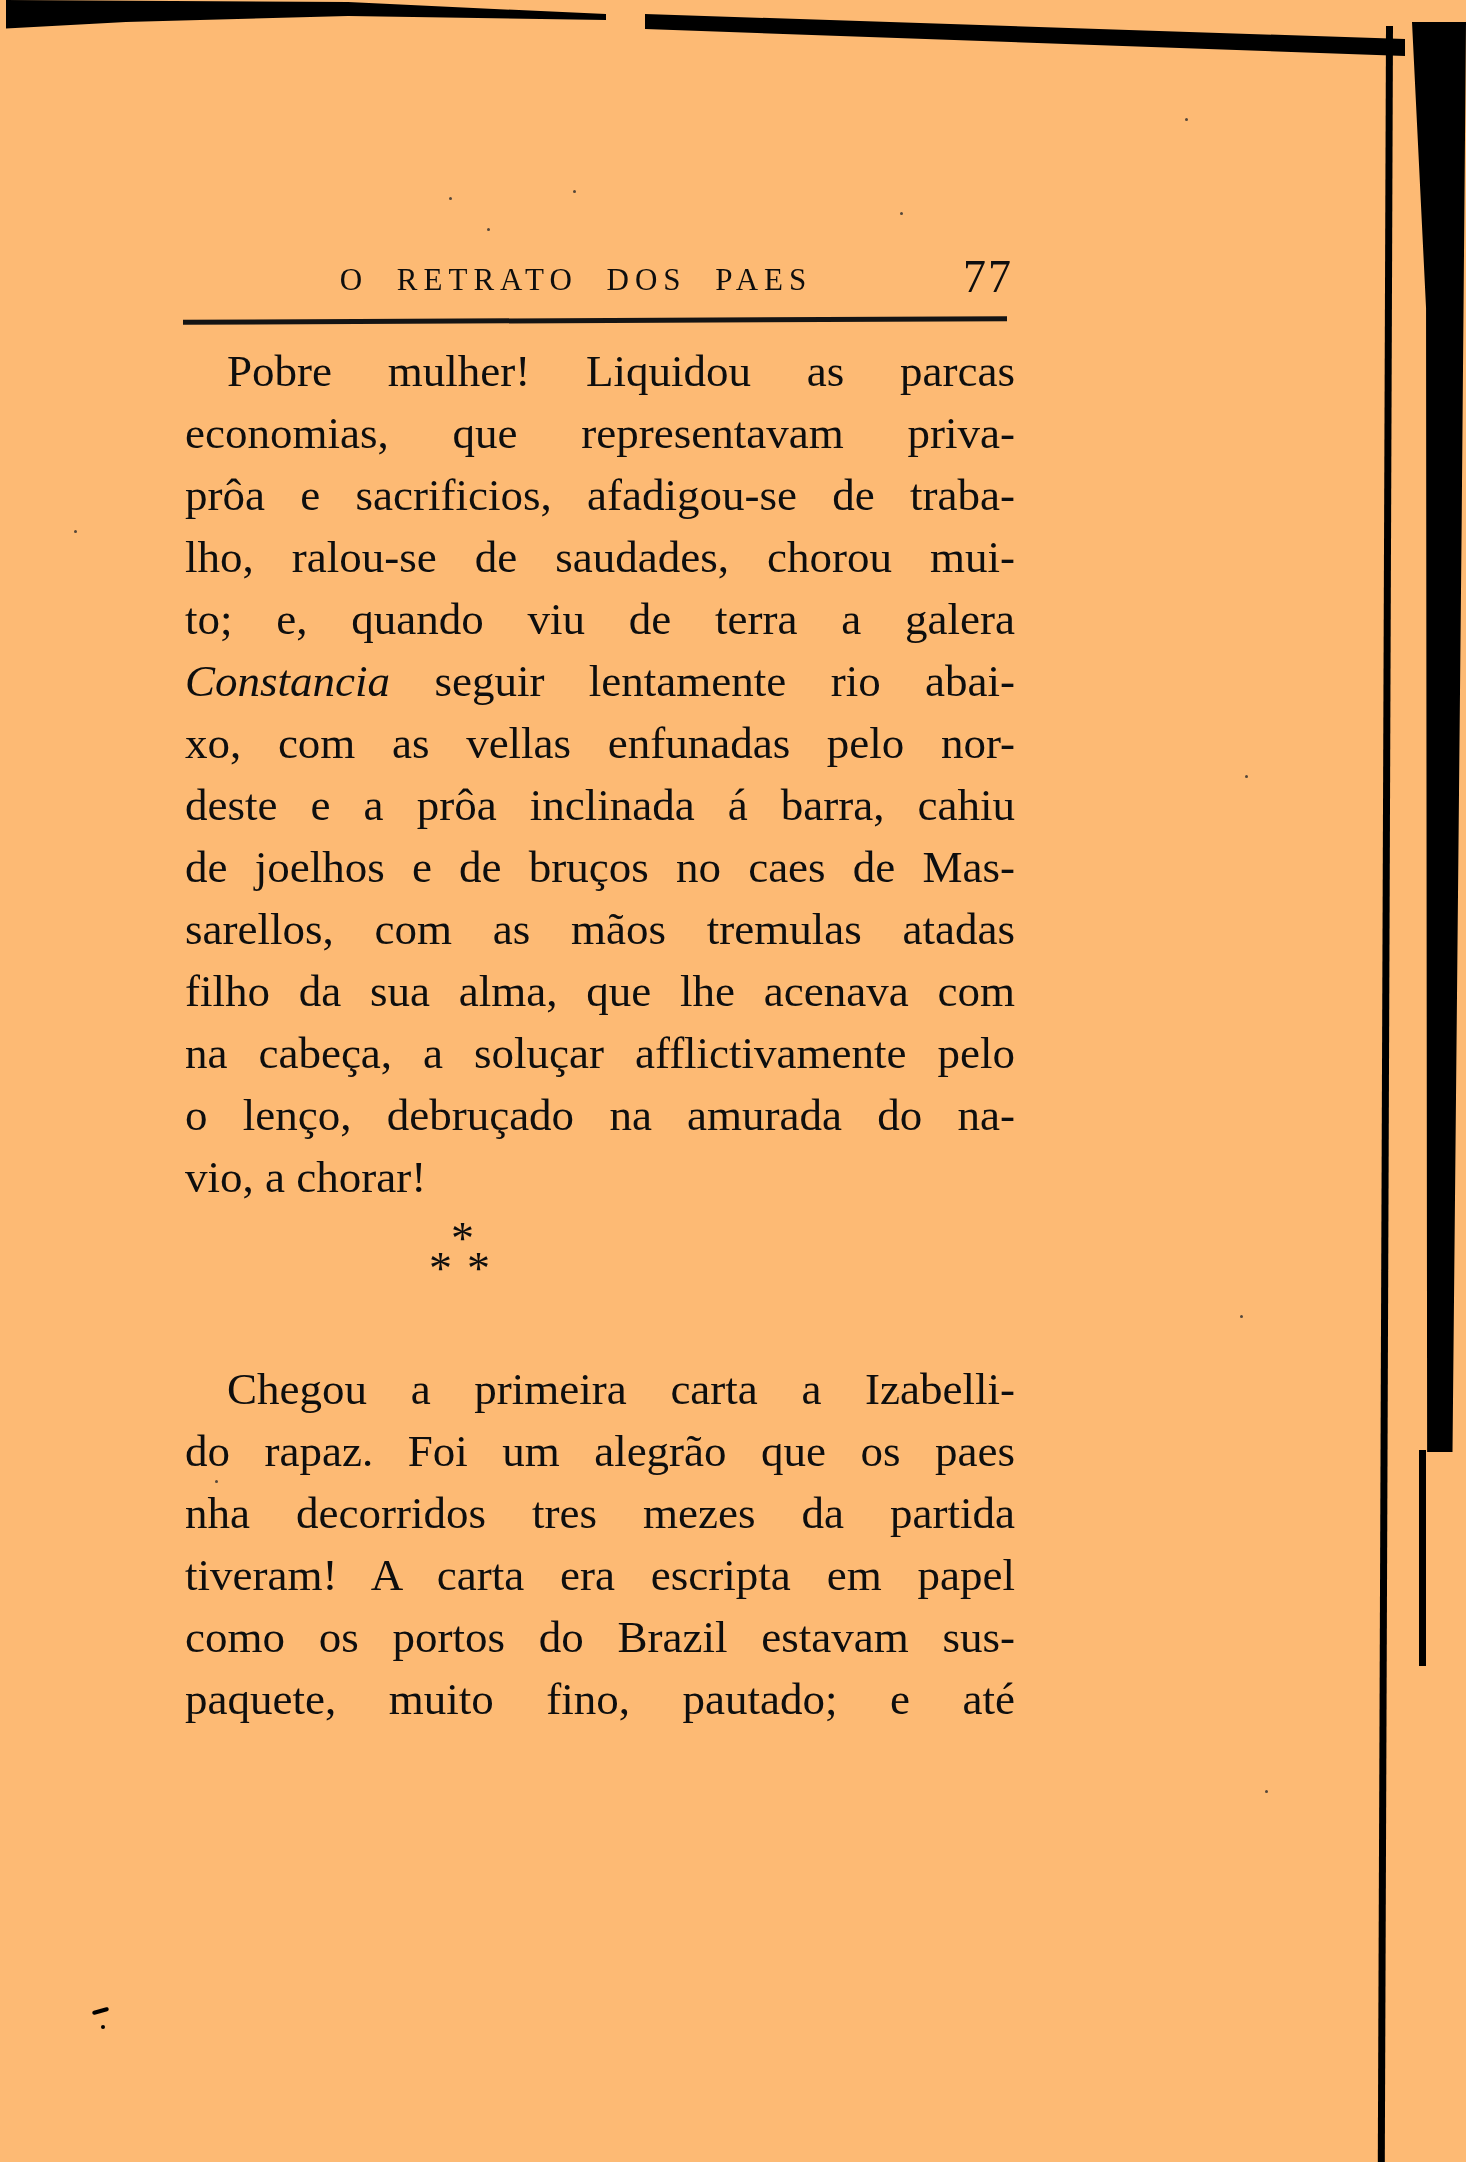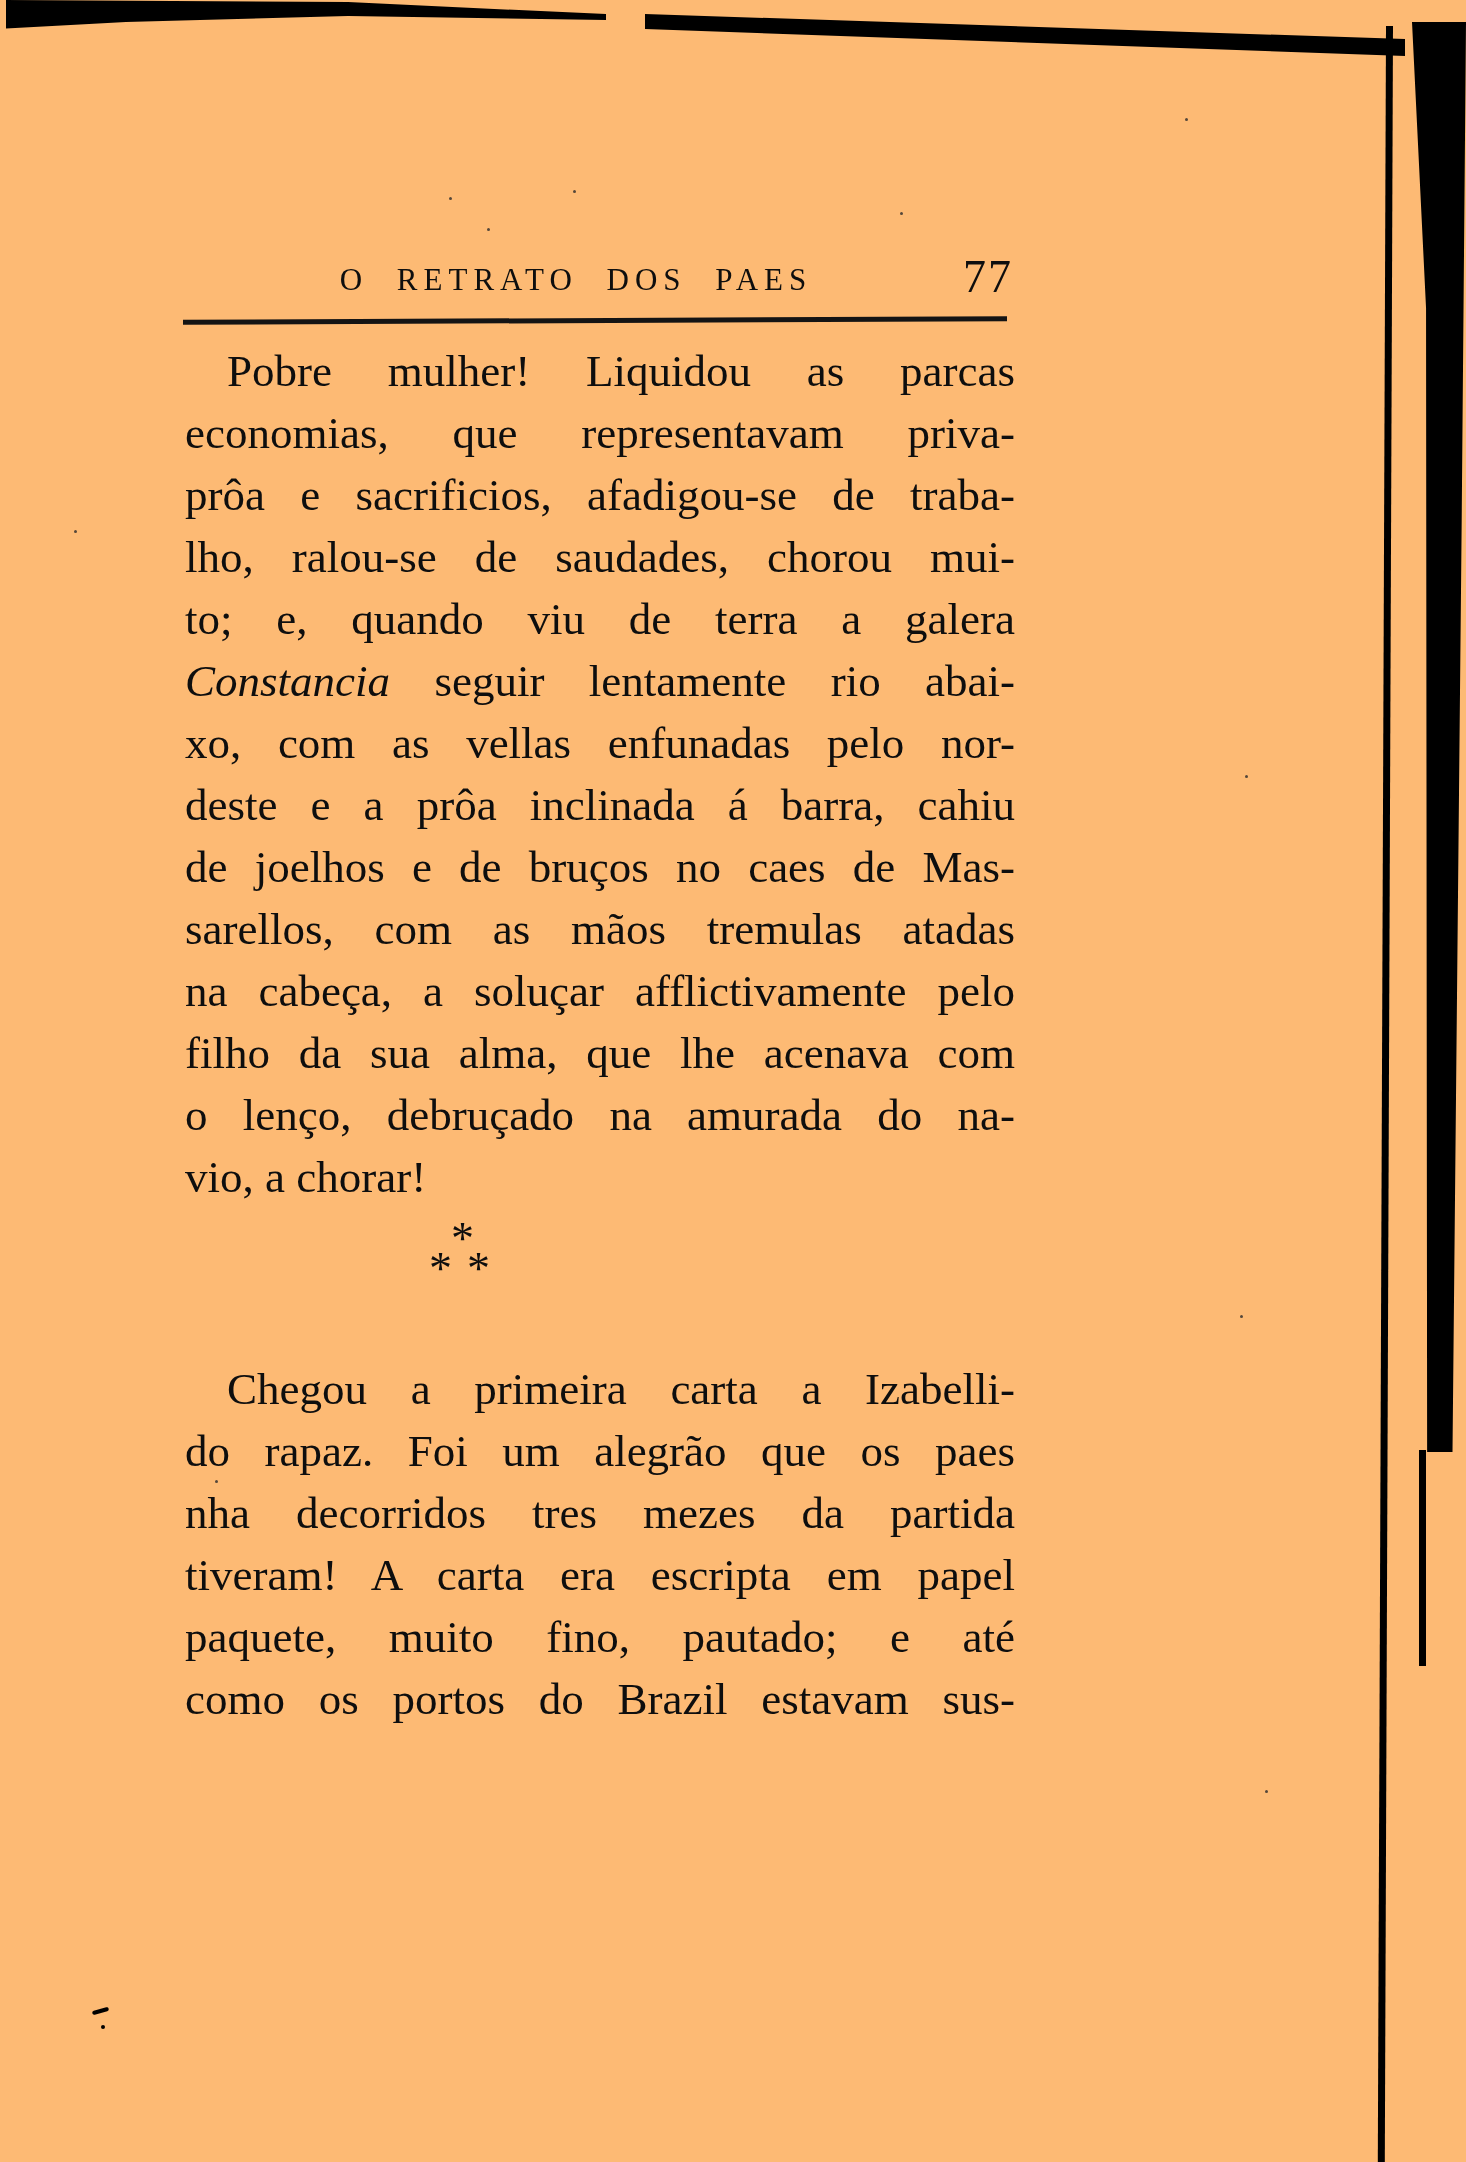--- a/index.html
+++ b/index.html
@@ -105,35 +105,35 @@
       <div class="tline indent">Pobre mulher! Liquidou as parcas</div>
       <div class="tline">economias, que representavam priva-</div>
       <div class="tline">prôa e sacrificios, afadigou-se de traba-</div>
       <div class="tline">lho, ralou-se de saudades, chorou mui-</div>
       <div class="tline">to; e, quando viu de terra a galera</div>
       <div class="tline"><span class="italic">Constancia</span><span> seguir lentamente rio abai-</span></div>
       <div class="tline">xo, com as vellas enfunadas pelo nor-</div>
       <div class="tline">deste e a prôa inclinada á barra, cahiu</div>
       <div class="tline">de joelhos e de bruços no caes de Mas-</div>
       <div class="tline">sarellos, com as mãos tremulas atadas</div>
+      <div class="tline">filho da sua alma, que lhe acenava com</div>
       <div class="tline">na cabeça, a soluçar afflictivamente pelo</div>
-      <div class="tline">filho da sua alma, que lhe acenava com</div>
       <div class="tline">o lenço, debruçado na amurada do na-</div>
       <div class="tline nojust">vio, a chorar!</div>
     </div>
 
     <div class="divider">
       <span class="ast ast1">*</span>
       <span class="ast ast2">*</span>
       <span class="ast ast3">*</span>
     </div>
 
     <div>
       <div class="tline indent">Chegou a primeira carta a Izabelli-</div>
       <div class="tline">do rapaz. Foi um alegrão que os paes</div>
       <div class="tline">nha decorridos tres mezes da partida</div>
       <div class="tline">tiveram! A carta era escripta em papel</div>
+      <div class="tline">como os portos do Brazil estavam sus-</div>
       <div class="tline">paquete, muito fino, pautado; e até</div>
-      <div class="tline">como os portos do Brazil estavam sus-</div>
     </div>
 
   </div>
 </div>
 
 </body></html>

